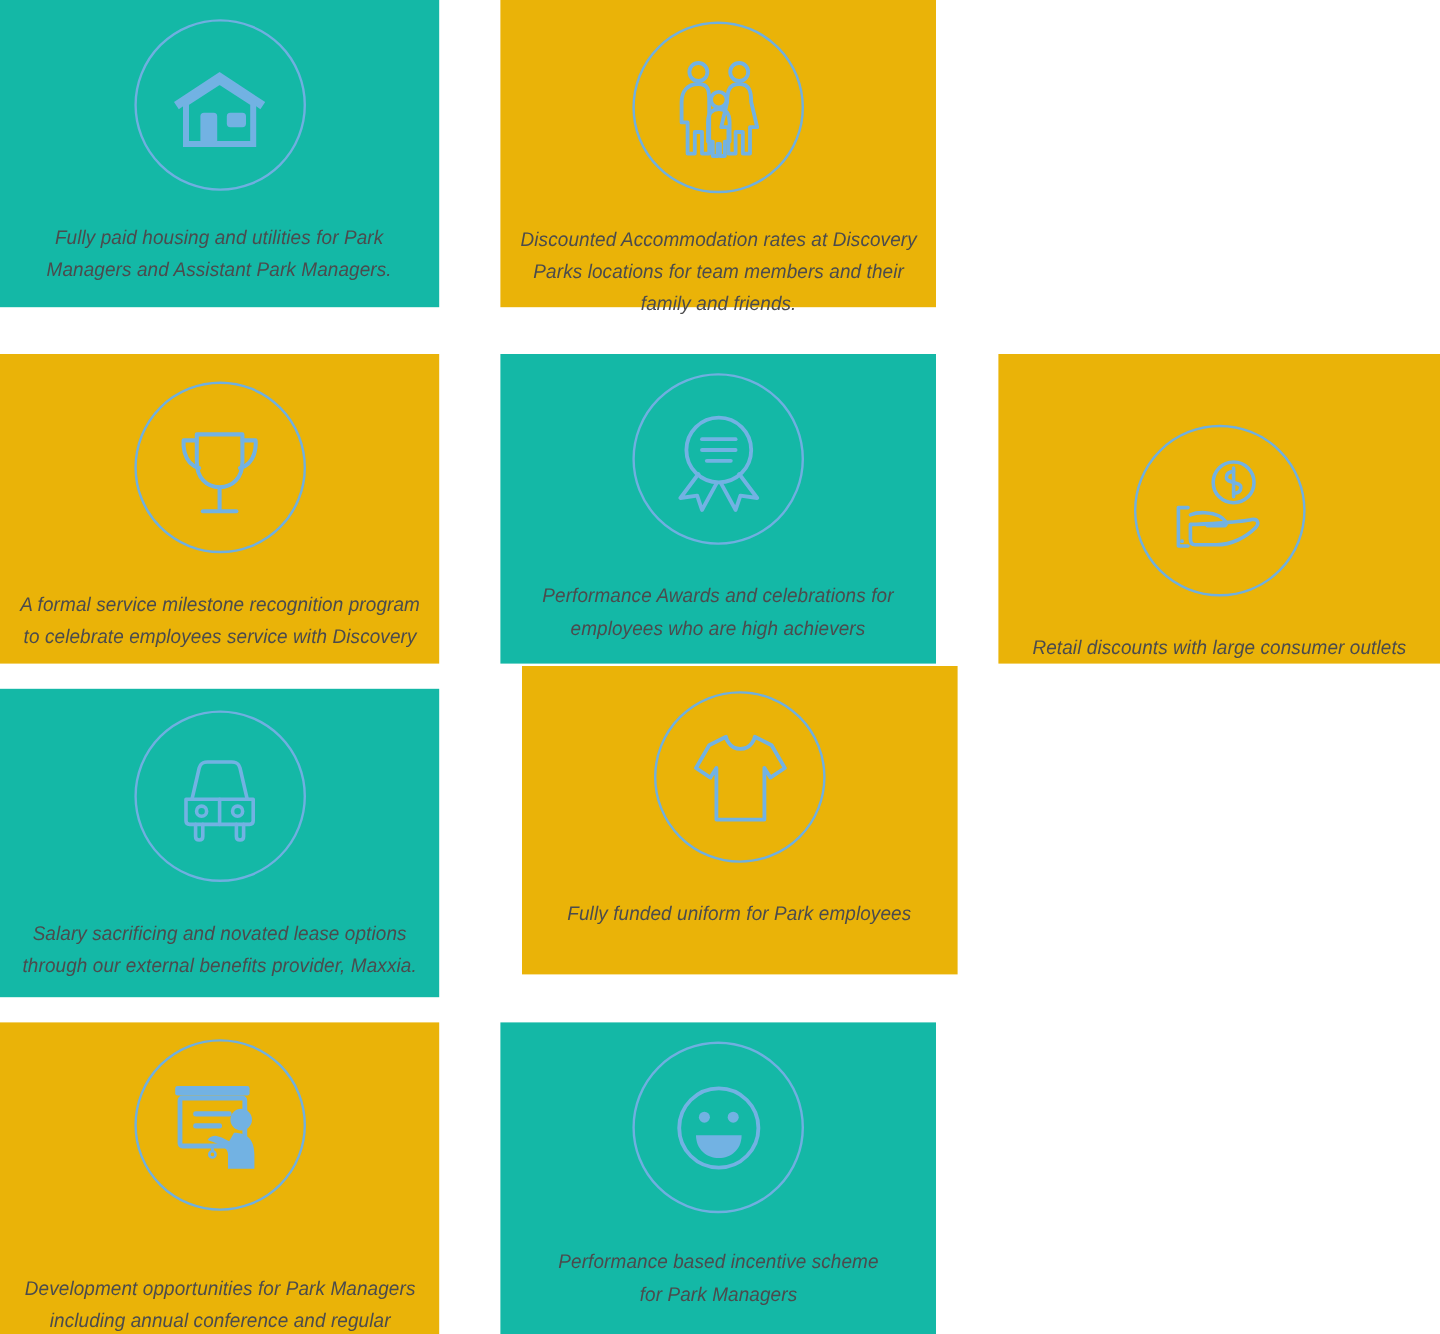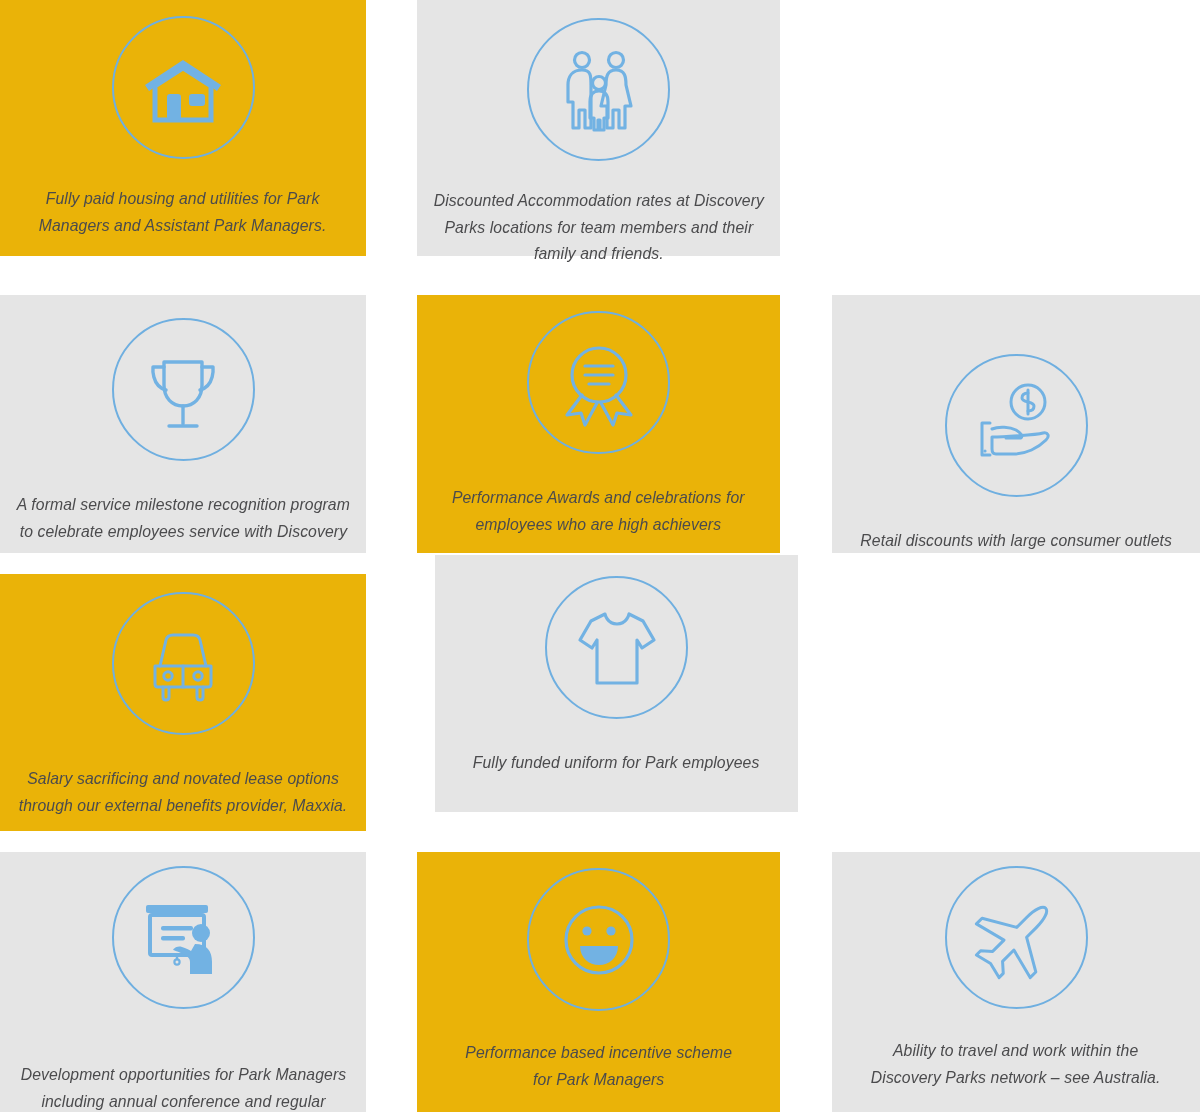--- a/index.html
+++ b/index.html
@@ -18,22 +18,22 @@
     background: #ffffff;
   }
 
   .benefit-cell {
     position: absolute;
     display: flex;
     flex-direction: column;
     align-items: center;
   }
 
-  .benefit-cell.tinted { background: #eab308; }
-  .benefit-cell.plain  { background: #e5e5e5; }
+  .benefit-cell.tinted { background: #14b8a6; }
+  .benefit-cell.plain  { background: #eab308; }
 
   .icon-circle {
     width: 143px;
     height: 143px;
     border-radius: 50%;
     border: 2.5px solid #6fafe0;
     display: flex;
     align-items: center;
     justify-content: center;
     flex: 0 0 auto;
@@ -246,25 +246,14 @@
         <circle cx="50" cy="50" r="33" fill="none" stroke="#72b2e3" stroke-width="3.2"></circle>
         <circle cx="38" cy="41" r="4.6" fill="#72b2e3"></circle>
         <circle cx="62" cy="41" r="4.6" fill="#72b2e3"></circle>
         <path d="M31 56 L69 56 C69 68 60 75 50 75 C40 75 31 68 31 56 Z" fill="#72b2e3"></path>
       </svg>
     </div>
     <div class="benefit-caption">Performance based incentive scheme
 for Park Managers</div>
   </div>
 
-  <div class="benefit-cell plain" id="cell-12">
-    <div class="icon-circle">
-      <svg width="100" height="100" viewBox="0 0 100 100" aria-hidden="true">
-        <g fill="none" stroke="#72b2e3" stroke-width="3" stroke-linejoin="round" stroke-linecap="round" transform="rotate(45 50 50)">
-          <path d="M50 8 C54 8 57 16 57 28 L57 42 L88 60 L88 68 L57 60 L57 76 L66 84 L66 90 L50 86 L34 90 L34 84 L43 76 L43 60 L12 68 L12 60 L43 42 L43 28 C43 16 46 8 50 8 Z"></path>
-        </g>
-      </svg>
-    </div>
-    <div class="benefit-caption">Ability to travel and work within the
-Discovery Parks network – see Australia.</div>
-  </div>
 
 </div>
 
 </body></html>

